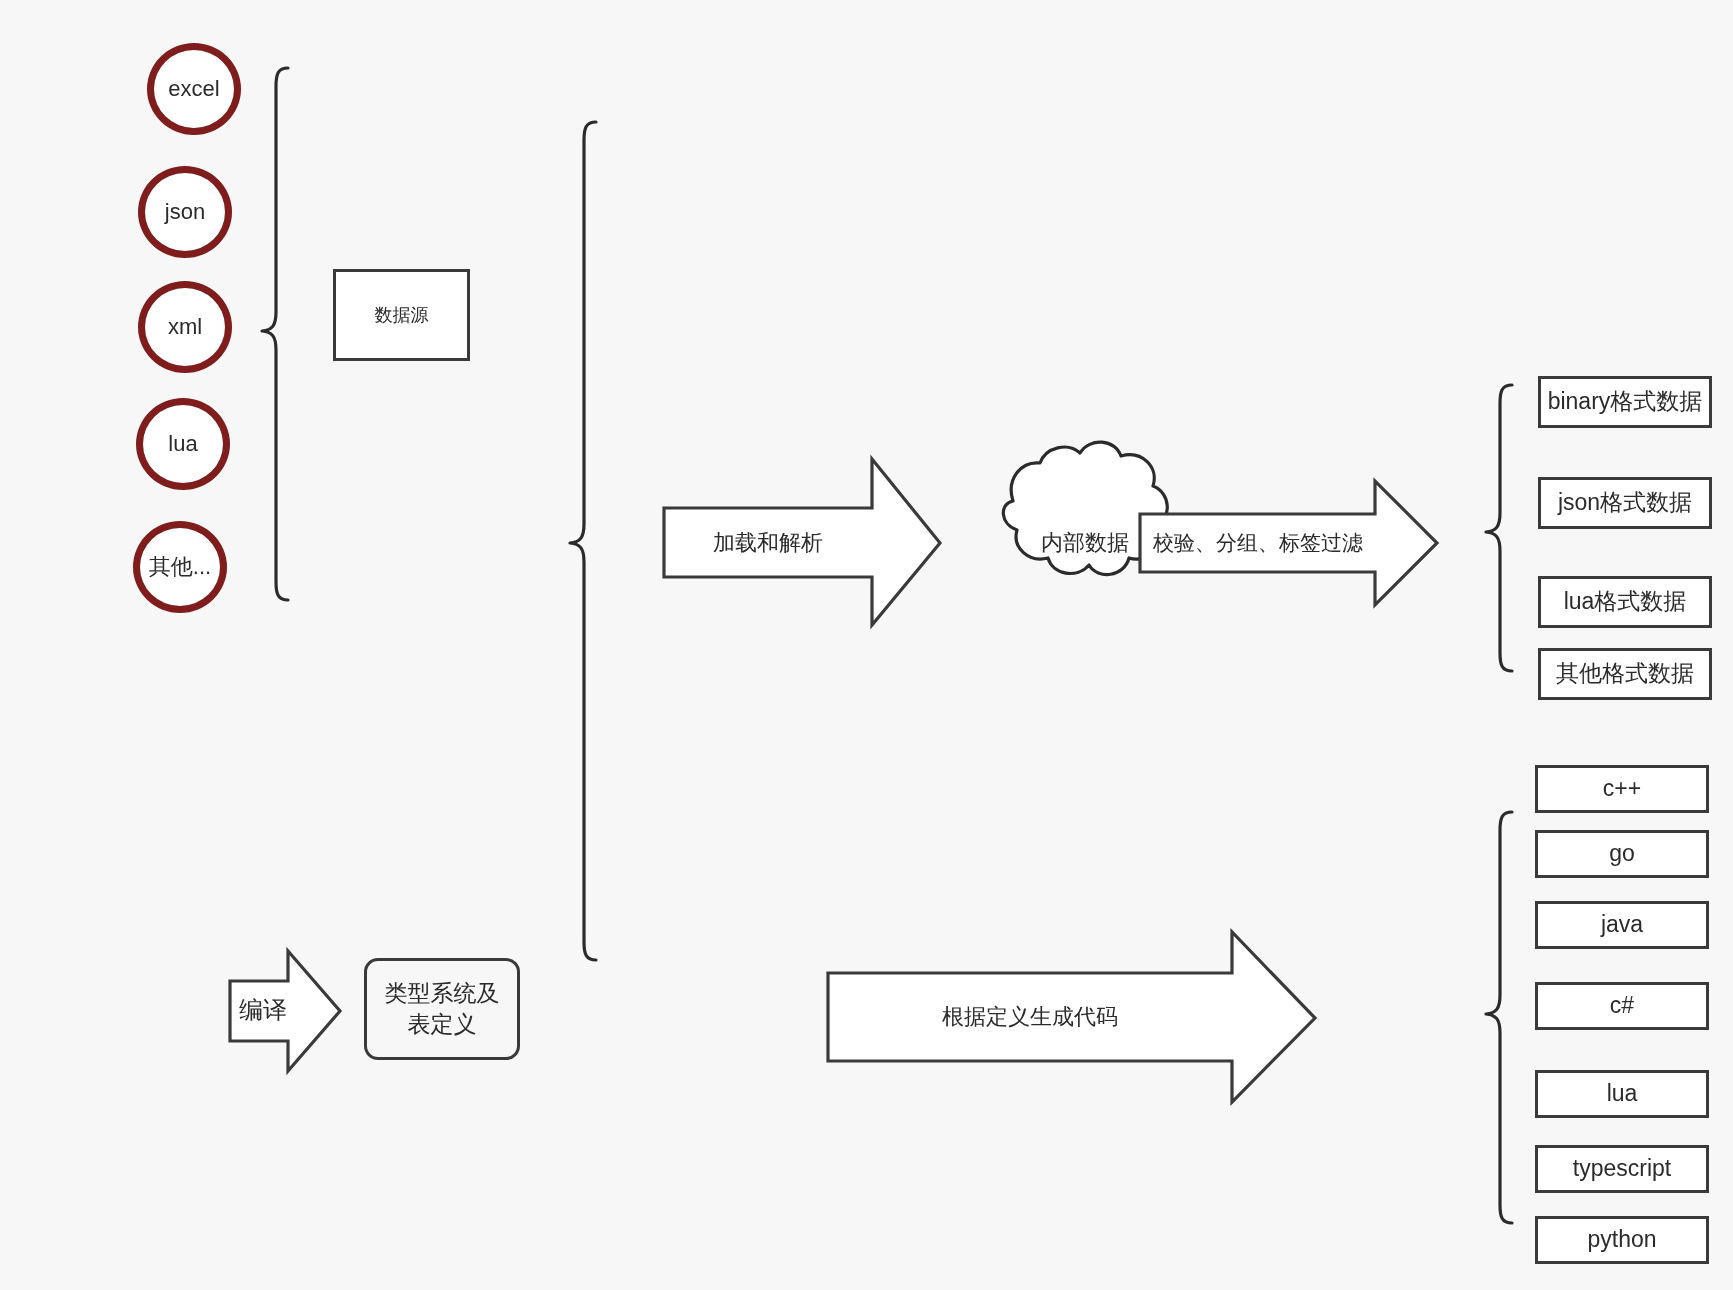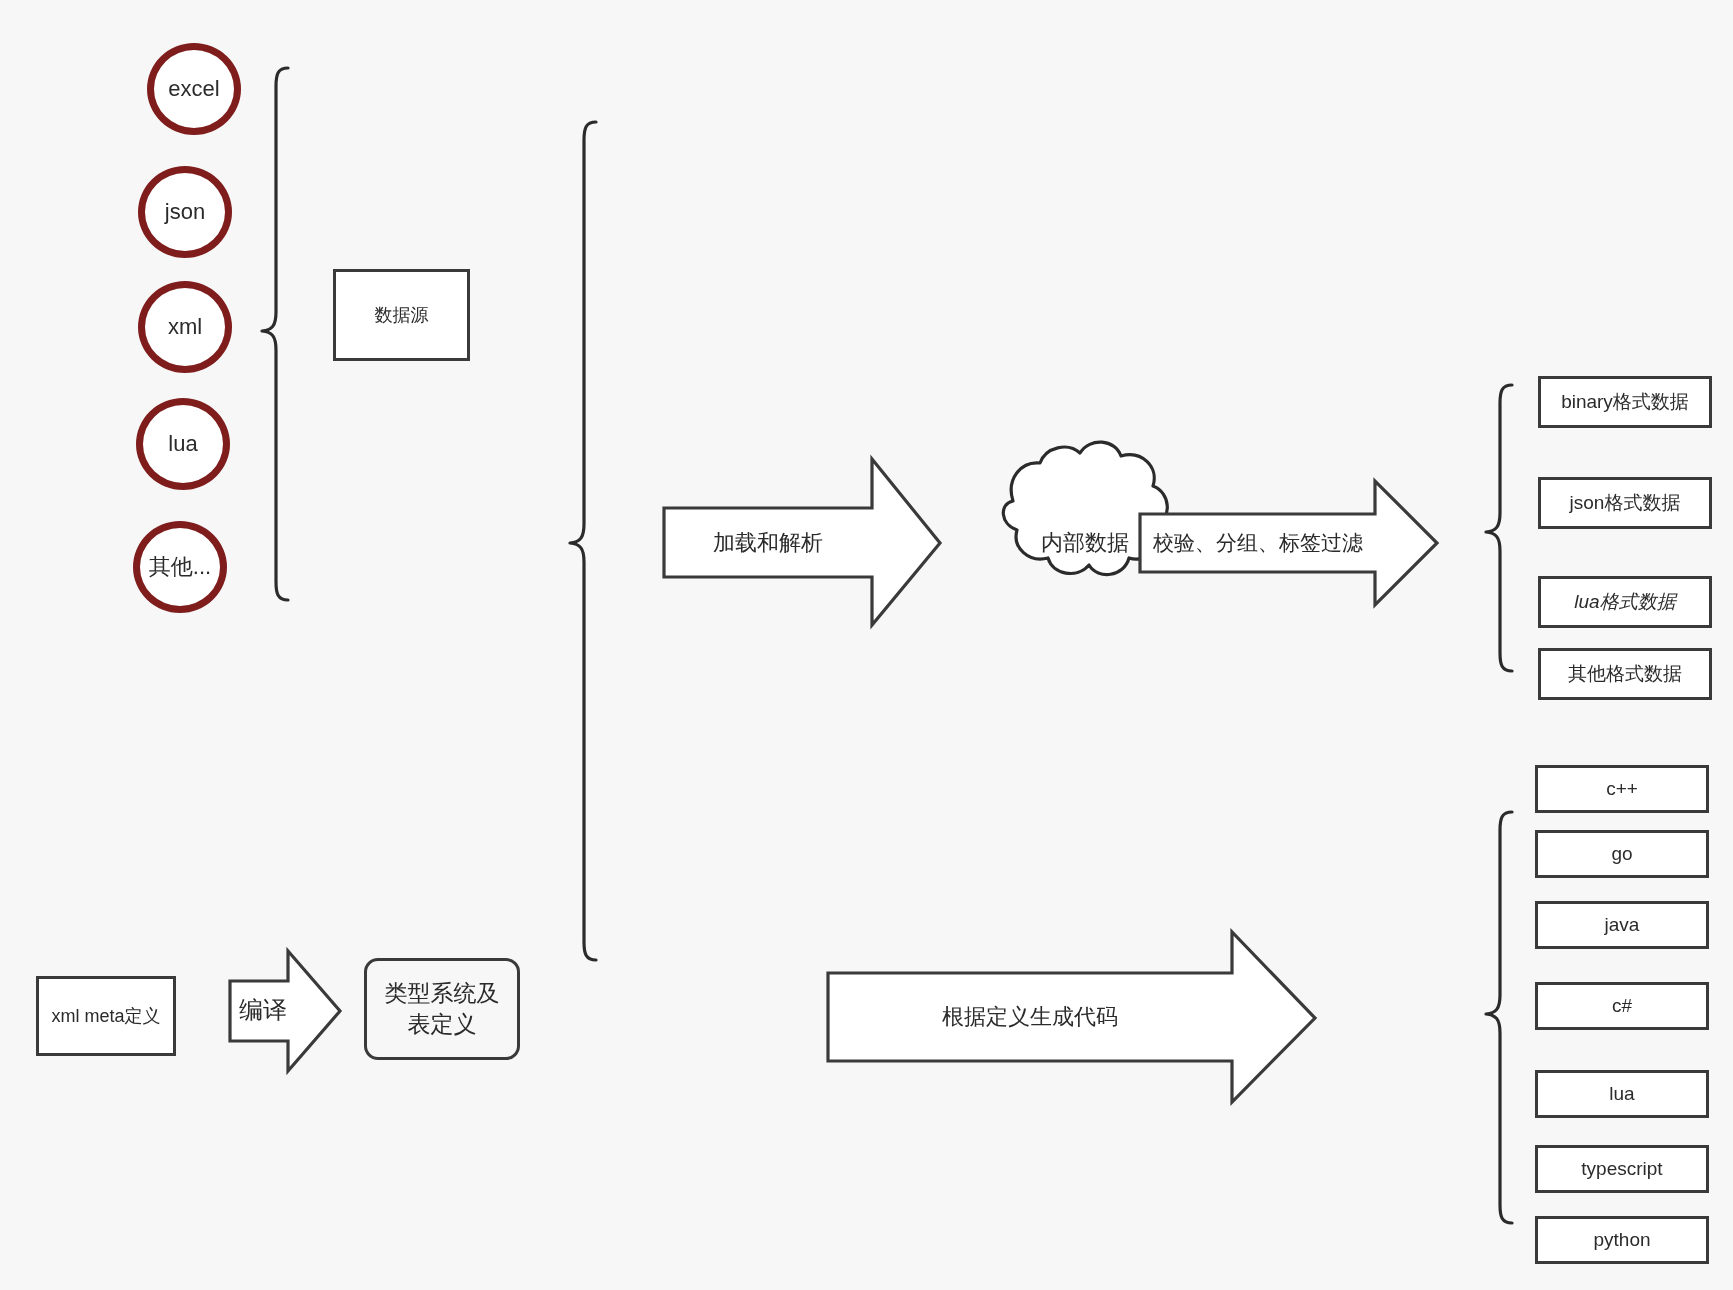--- a/index.html
+++ b/index.html
@@ -9,21 +9,21 @@
     font-family:"Liberation Sans","DejaVu Sans",sans-serif;
     overflow:hidden;
     position:relative;
   }
   #stage{position:absolute;left:0;top:0;width:1733px;height:1290px;}
   .node{position:absolute;box-sizing:border-box;display:flex;align-items:center;justify-content:center;
         background:#ffffff;color:#2b2b2b;text-align:center;line-height:1.35;}
   .ellipse{border:7px solid #7f1d1d;border-radius:50%;font-size:22px;}
   .rect{border:3px solid #3a3a3a;font-size:18px;}
   .rect-round{border:3px solid #3a3a3a;border-radius:14px;font-size:23px;}
-  .smallrect{border:3px solid #3a3a3a;font-size:19px;}
+  .smallrect{border:3px solid #3a3a3a;font-size:23px;}
   .label{position:absolute;display:flex;align-items:center;justify-content:center;
          color:#2b2b2b;font-size:22px;pointer-events:none;text-align:center;}
   svg.overlay{position:absolute;left:0;top:0;width:1733px;height:1290px;overflow:visible;}
   .brace{fill:none;stroke:#2b2b2b;stroke-width:3.2;stroke-linecap:round;stroke-linejoin:round;}
   .arrowshape{fill:#ffffff;stroke:#3a3a3a;stroke-width:3.2;stroke-linejoin:miter;}
   .cloudshape{fill:#ffffff;stroke:#2b2b2b;stroke-width:3.2;stroke-linejoin:round;}
 </style>
 </head>
 <body>
 
@@ -98,23 +98,20 @@
     <span>lua</span>
   </div>
   <div class="node ellipse" style="left:133px;top:521px;width:94px;height:92px;">
     <span>其他...</span>
   </div>
 
   <div class="node rect" style="left:333px;top:269px;width:137px;height:92px;">
     <span>数据源</span>
   </div>
 
-  <div class="node rect" style="left:36px;top:976px;width:140px;height:80px;padding:0 8px;">
-    <span>xml meta定义</span>
-  </div>
 
   <div class="label" style="left:232px;top:988px;width:62px;height:44px;font-size:24px;">
     <span>编译</span>
   </div>
 
   <div class="node rect-round" style="left:364px;top:958px;width:156px;height:102px;padding:1px 10px;background:transparent;">
     <span>类型系统及表定义</span>
   </div>
 
   <div class="label" style="left:664px;top:520px;width:208px;height:46px;">
@@ -132,21 +129,21 @@
   <div class="label" style="left:1140px;top:521px;width:236px;height:44px;font-size:21px;">
     <span>校验、分组、标签过滤</span>
   </div>
 
   <div class="node smallrect" style="left:1538px;top:376px;width:174px;height:52px;">
     <span>binary格式数据</span>
   </div>
   <div class="node smallrect" style="left:1538px;top:477px;width:174px;height:52px;">
     <span>json格式数据</span>
   </div>
-  <div class="node smallrect" style="left:1538px;top:576px;width:174px;height:52px;font-style:italic;">
+  <div class="node smallrect" style="left:1538px;top:576px;width:174px;height:52px;">
     <span>lua格式数据</span>
   </div>
   <div class="node smallrect" style="left:1538px;top:648px;width:174px;height:52px;">
     <span>其他格式数据</span>
   </div>
 
   <div class="node smallrect" style="left:1535px;top:765px;width:174px;height:48px;">
     <span>c++</span>
   </div>
   <div class="node smallrect" style="left:1535px;top:830px;width:174px;height:48px;">

